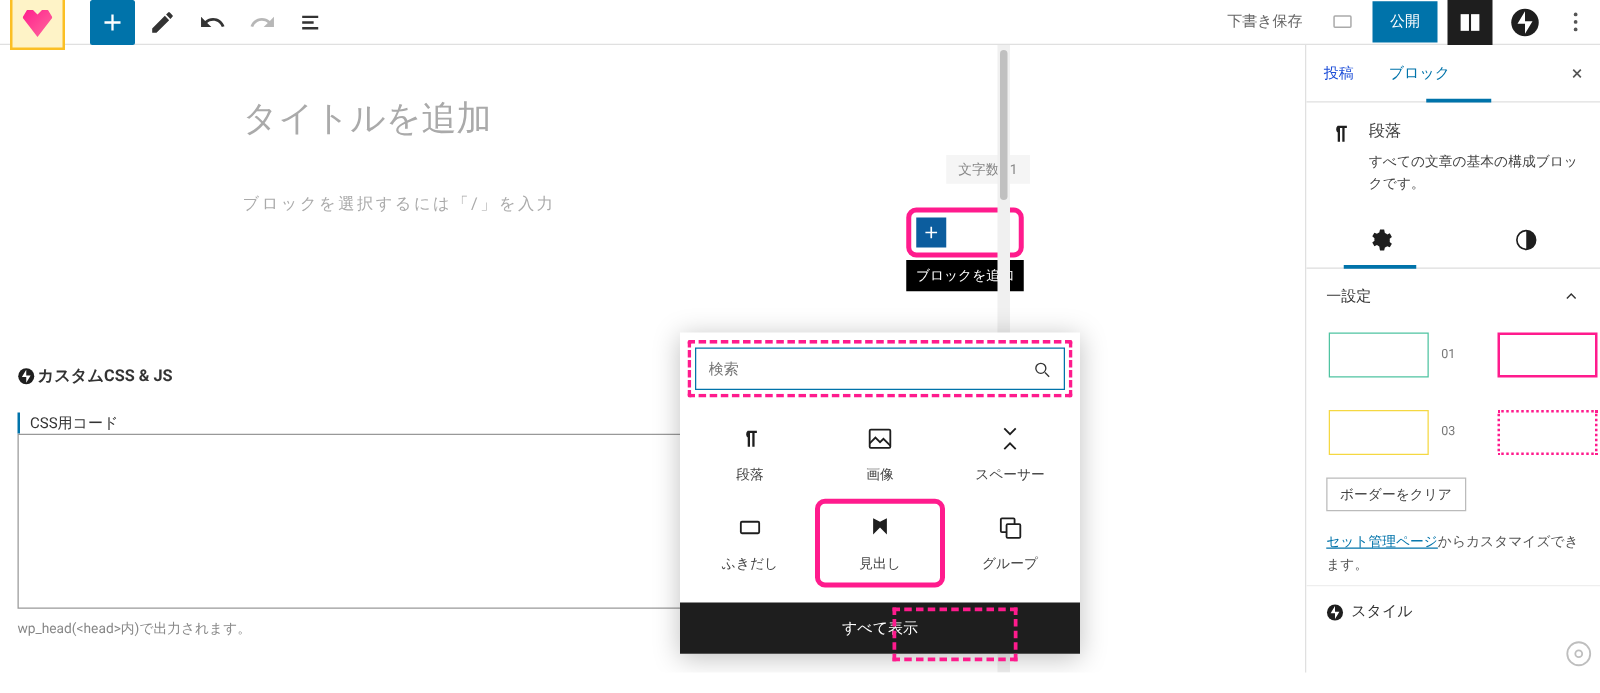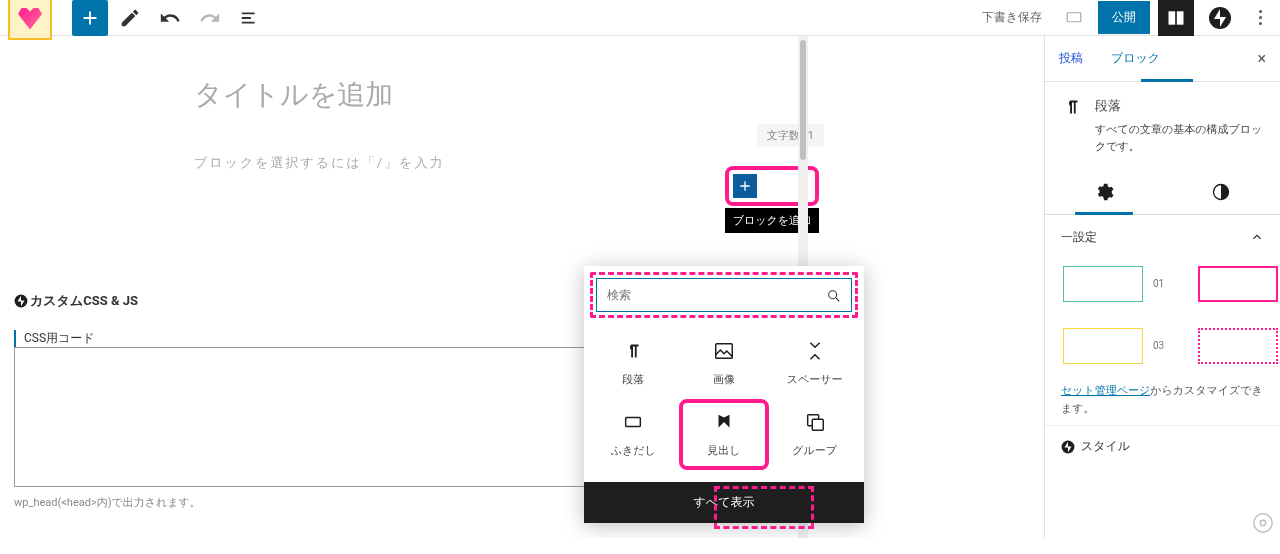--- a/index.html
+++ b/index.html
@@ -30,21 +30,21 @@
 .char-count { position: absolute; right: 220px; top: 88px; background: #f5f5f5; color: #888; font-size: 11px; padding: 4px 10px; }
 .block-placeholder { color: #aaa; font-size: 13px; margin-left: 170px; letter-spacing: 2px; }
 
 
 .add-block-wrap { position: absolute; right: 225px; top: 130px; }
 .add-block-highlight { border: 4px solid #ff1b8d; border-radius: 8px; padding: 4px; }
 .add-block-btn { width: 24px; height: 24px; background: #0c5d9e; display: flex; align-items: center; justify-content: center; }
 .add-block-tooltip { background: #000; color: #fff; font-size: 11px; padding: 5px 8px; white-space: nowrap; margin-top: 2px; }
 
 
-.inserter { position: absolute; right: 180px; top: 230px; width: 280px; background: #fff; box-shadow: 0 3px 20px rgba(0,0,0,0.25); z-index: 100; }
+.inserter { position: absolute; right: 180px; top: 230px; width: 320px; background: #fff; box-shadow: 0 3px 20px rgba(0,0,0,0.25); z-index: 100; }
 .inserter-search-wrap { padding: 12px; position: relative; }
 .inserter-search-highlight { position: absolute; inset: 6px; border: 3px dashed #ff1b8d; border-radius: 2px; pointer-events: none; }
 .inserter-search { width: 100%; border: 1px solid #0073aa; padding: 9px 36px 9px 10px; font-size: 12px; }
 .inserter-search-icon { position: absolute; right: 22px; top: 22px; }
 .inserter-grid { display: grid; grid-template-columns: repeat(3, 1fr); padding: 6px 6px 14px; gap: 4px; }
 .inserter-item { display: flex; flex-direction: column; align-items: center; justify-content: center; padding: 10px 4px; gap: 10px; cursor: pointer; font-size: 11px; color: #444; position: relative; }
 .inserter-item svg { width: 22px; height: 22px; }
 .inserter-highlight { position: absolute; inset: -2px; border: 4px solid #ff1b8d; border-radius: 8px; pointer-events: none; }
 .inserter-footer { background: #1e1e1e; color: #fff; text-align: center; padding: 12px; font-size: 12px; cursor: pointer; position: relative; }
 .inserter-footer-highlight { position: absolute; right: 50px; bottom: -6px; top: 4px; width: 100px; border: 3px dashed #ff1b8d; pointer-events: none; }
@@ -291,20 +291,21 @@
           </div>
         <div class="preset-item">
             <div class="preset-box b03"></div>
             <span class="preset-label">03</span>
           </div>
         <div class="preset-item">
             <div class="preset-box b04"></div>
             <span class="preset-label">04</span>
           </div>
       </div>
+      <button class="clear-border-btn">ボーダーをクリア</button>
       <div class="settings-link-text">
         <a>セット管理ページ</a><span>からカスタマイズできます。</span>
       </div>
     </div>
     <div class="style-section">
       <svg width="14" height="14" viewBox="0 0 24 24">
           <circle cx="12" cy="12" r="11" fill="#1e1e1e"></circle>
           <path fill="#fff" d="M12 3 L12 13 L6 13 Z M12 21 L12 11 L18 11 Z"></path>
         </svg>
       <span>スタイル</span>

